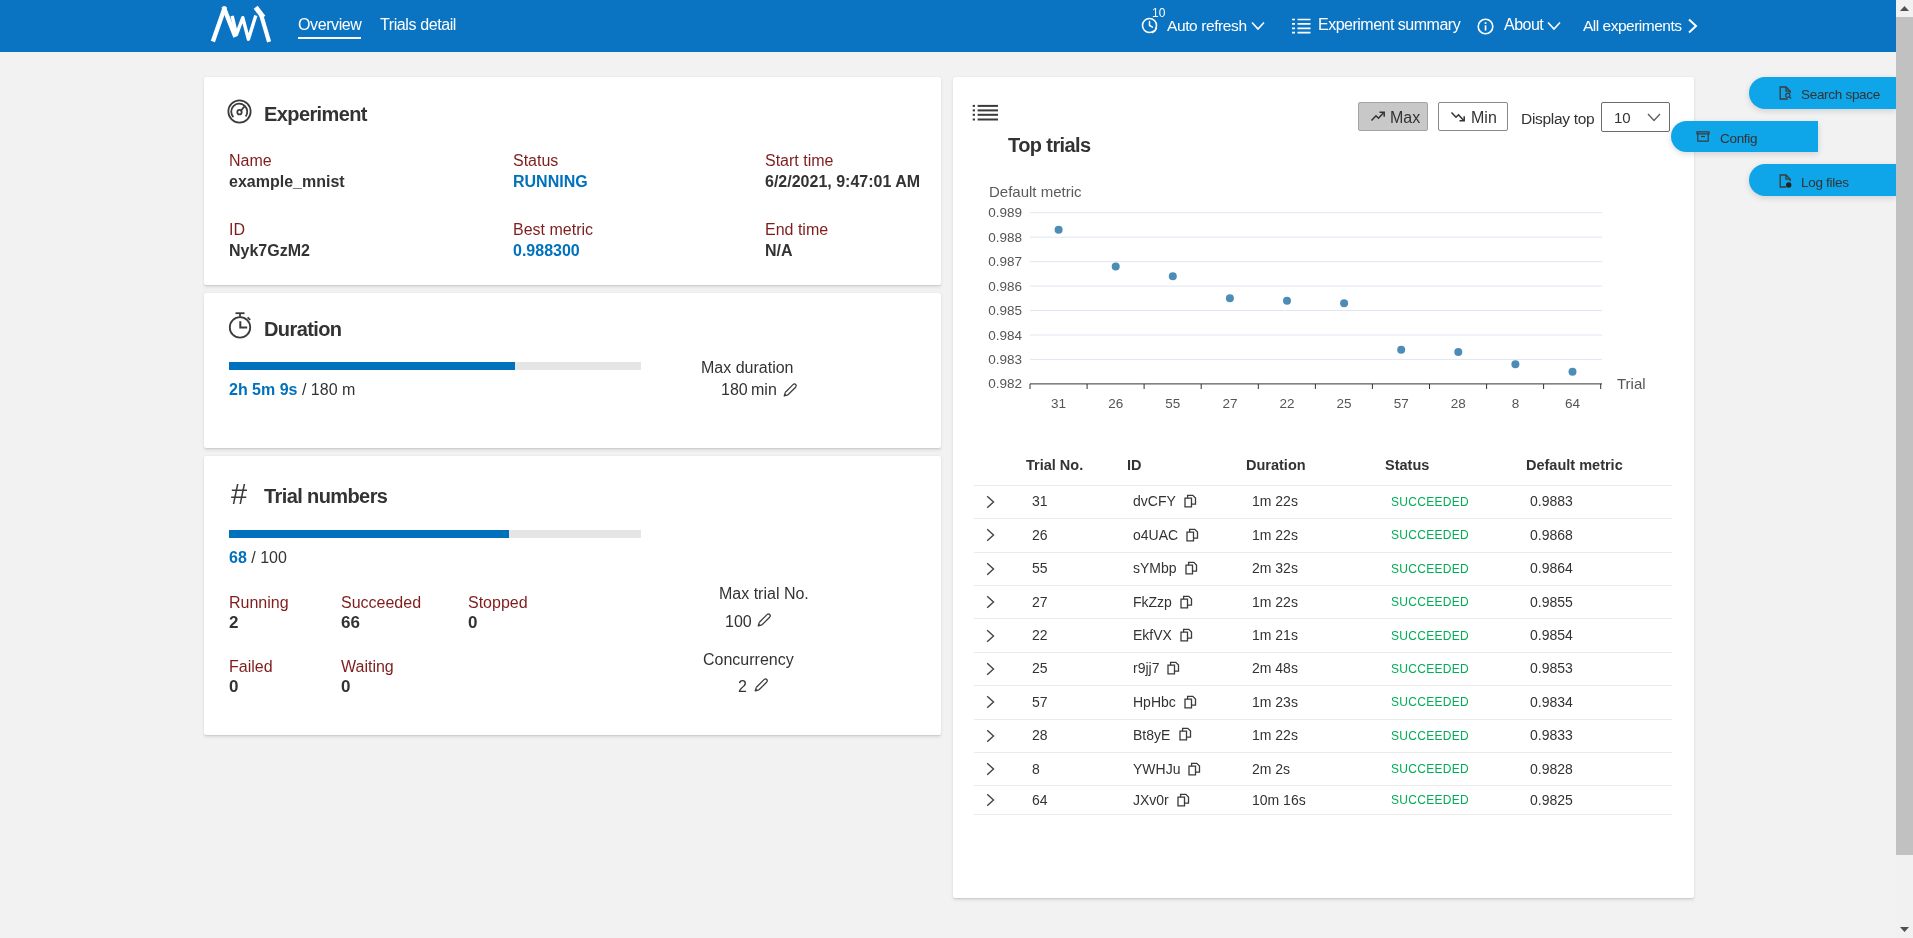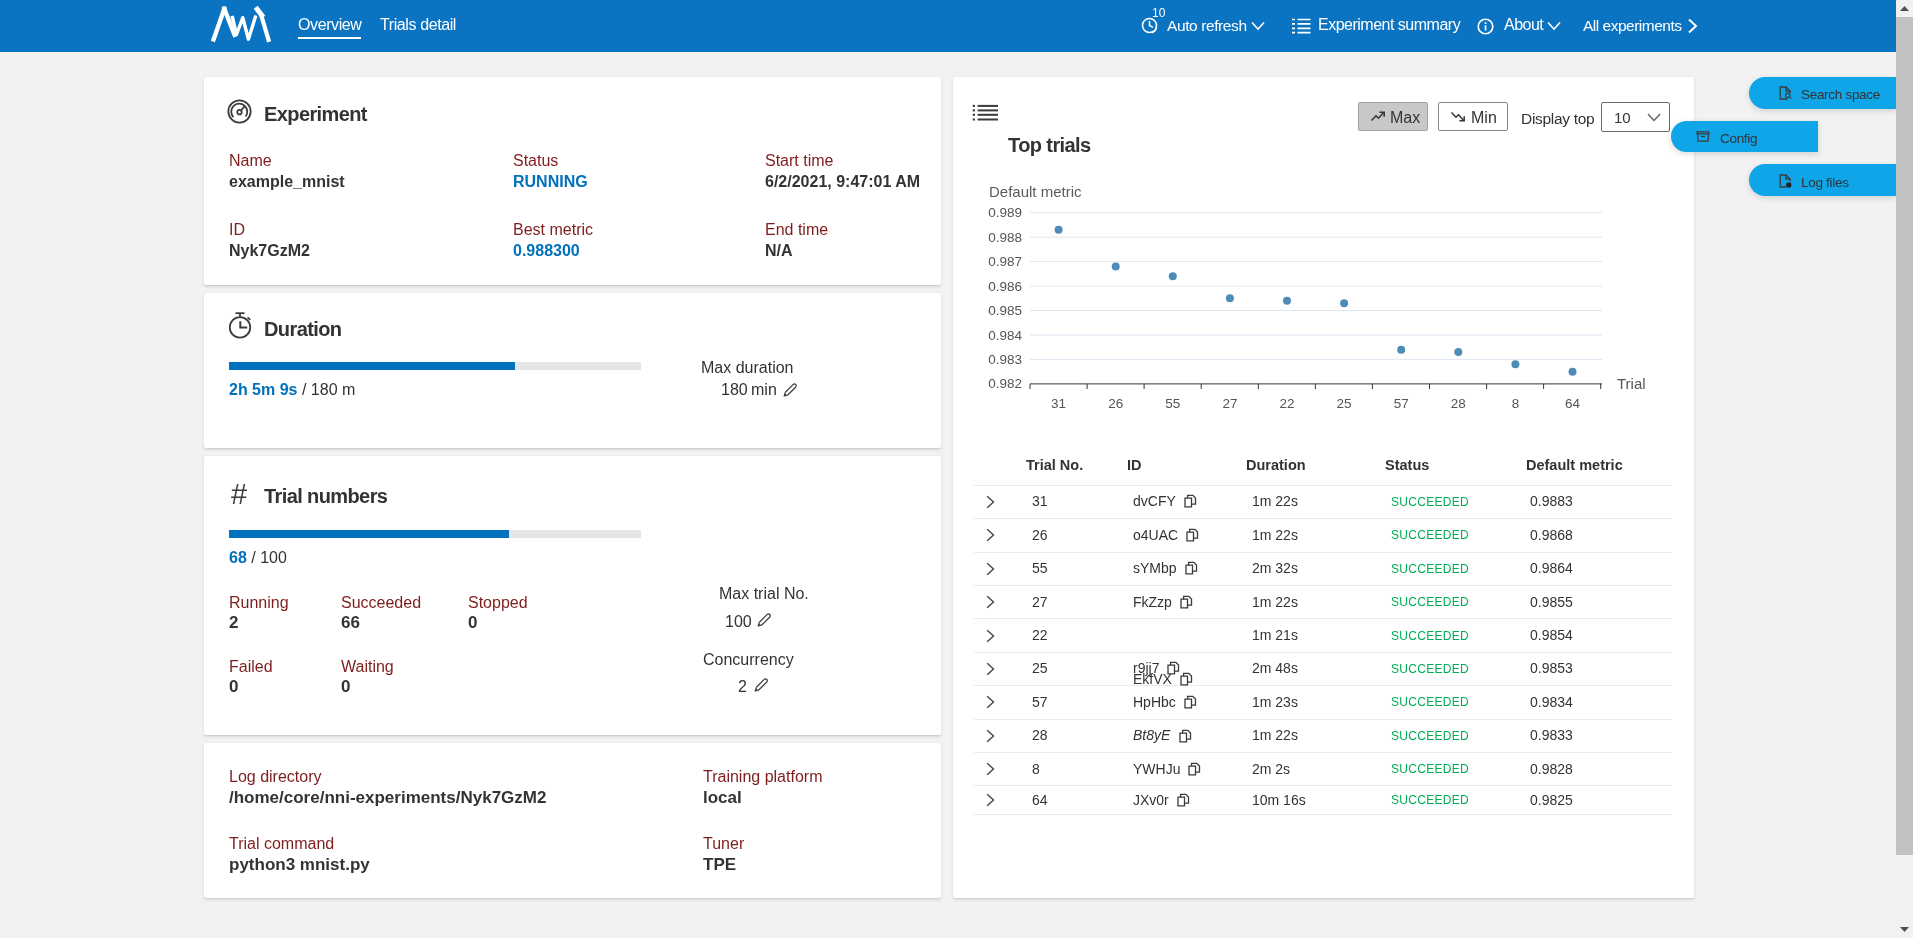--- a/index.html
+++ b/index.html
@@ -145,30 +145,20 @@
   <div class="ptxt" style="left:521px;top:157px;">100</div>
   <svg class="abs pen" style="left:552px;top:156px;" width="16" height="16" viewBox="0 0 16 16">
         <use href="#pencil"></use>
       </svg>
   <div class="ptxt" style="left:499px;top:195px;">Concurrency</div>
   <div class="ptxt" style="left:534px;top:222px;">2</div>
   <svg class="abs pen" style="left:549px;top:221px;" width="16" height="16" viewBox="0 0 16 16">
         <use href="#pencil"></use>
       </svg>
 </div>
-<div class="card" id="card4" style="left:204px;top:743px;width:737px;height:155px;">
-  <div class="lbl" style="left:25px;top:25px;">Log directory</div>
-  <div class="val" style="left:25px;top:45px;font-size:17px;">/home/core/nni-experiments/Nyk7GzM2</div>
-  <div class="lbl" style="left:499px;top:25px;">Training platform</div>
-  <div class="val" style="left:499px;top:45px;font-size:17px;">local</div>
-  <div class="lbl" style="left:25px;top:92px;">Trial command</div>
-  <div class="val" style="left:25px;top:112px;font-size:17px;">python3 mnist.py</div>
-  <div class="lbl" style="left:499px;top:92px;">Tuner</div>
-  <div class="val" style="left:499px;top:112px;font-size:17px;">TPE</div>
-</div>
 <svg width="0" height="0" style="position:absolute;">
   <defs>
     <g id="pencil" fill="none" stroke="#3b3b3b" stroke-width="1.25">
       <path d="M3.4,10.2 L11,2.6 Q12.5,1.3 13.7,2.5 Q14.9,3.7 13.6,5.2 L6,12.8"></path>
       <path d="M3.4,10.2 L2.2,13.9 L6,12.8" stroke-linejoin="round"></path>
       <path d="M2.6,12.6 L3.5,13.5" stroke-width="1.6"></path>
     </g>
     <g id="copyic">
       <path d="M1,4.2 h6.5 v8.6 h-6.5 z" fill="none" stroke="#3b3b3b" stroke-width="1.3"></path>
       <path d="M3.6,4.2 v-2.9 h5.2 l2.7,2.7 v6.2 h-3.8" fill="none" stroke="#3b3b3b" stroke-width="1.3"></path>
@@ -338,21 +328,21 @@
           <use href="#copyic"></use>
         </svg>
       </div>
 <div class="trn" style="left:299px;top:516.6px;">1m 22s</div>
 <div class="succ" style="left:438px;top:518.1px;">SUCCEEDED</div>
 <div class="trn" style="left:577px;top:516.6px;">0.9855</div>
 <svg class="abs" style="left:33px;top:551.5px;" width="9" height="14" viewBox="0 0 9 14">
         <path d="M1.2,1.2 L7.5,7 L1.2,12.8" fill="none" stroke="#444" stroke-width="1.4"></path>
       </svg>
 <div class="trn" style="left:79px;top:550.0px;">22</div>
-<div class="abs" style="left:180px;top:550.0px;display:flex;align-items:center;gap:8px;margin-top:44px;">
+<div class="abs" style="left:180px;top:550.0px;display:flex;align-items:center;gap:8px;">
         <span class="idtxt">EkfVX</span>
         <svg width="13" height="14" viewBox="0 0 13 14" style="flex:none;">
           <use href="#copyic"></use>
         </svg>
       </div>
 <div class="trn" style="left:299px;top:550.0px;">1m 21s</div>
 <div class="succ" style="left:438px;top:551.5px;">SUCCEEDED</div>
 <div class="trn" style="left:577px;top:550.0px;">0.9854</div>
 <svg class="abs" style="left:33px;top:584.9px;" width="9" height="14" viewBox="0 0 9 14">
         <path d="M1.2,1.2 L7.5,7 L1.2,12.8" fill="none" stroke="#444" stroke-width="1.4"></path>
@@ -377,21 +367,21 @@
           <use href="#copyic"></use>
         </svg>
       </div>
 <div class="trn" style="left:299px;top:616.8px;">1m 23s</div>
 <div class="succ" style="left:438px;top:618.3px;">SUCCEEDED</div>
 <div class="trn" style="left:577px;top:616.8px;">0.9834</div>
 <svg class="abs" style="left:33px;top:651.7px;" width="9" height="14" viewBox="0 0 9 14">
         <path d="M1.2,1.2 L7.5,7 L1.2,12.8" fill="none" stroke="#444" stroke-width="1.4"></path>
       </svg>
 <div class="trn" style="left:79px;top:650.2px;">28</div>
-<div class="abs" style="left:180px;top:650.2px;display:flex;align-items:flex-end;gap:9px;font-style:italic;">
+<div class="abs" style="left:180px;top:650.2px;display:flex;align-items:flex-start;gap:9px;">
         <span class="idtxt">Bt8yE</span>
         <svg width="13" height="14" viewBox="0 0 13 14" style="flex:none;">
           <use href="#copyic"></use>
         </svg>
       </div>
 <div class="trn" style="left:299px;top:650.2px;">1m 22s</div>
 <div class="succ" style="left:438px;top:651.7px;">SUCCEEDED</div>
 <div class="trn" style="left:577px;top:650.2px;">0.9833</div>
 <svg class="abs" style="left:33px;top:685.1px;" width="9" height="14" viewBox="0 0 9 14">
         <path d="M1.2,1.2 L7.5,7 L1.2,12.8" fill="none" stroke="#444" stroke-width="1.4"></path>

